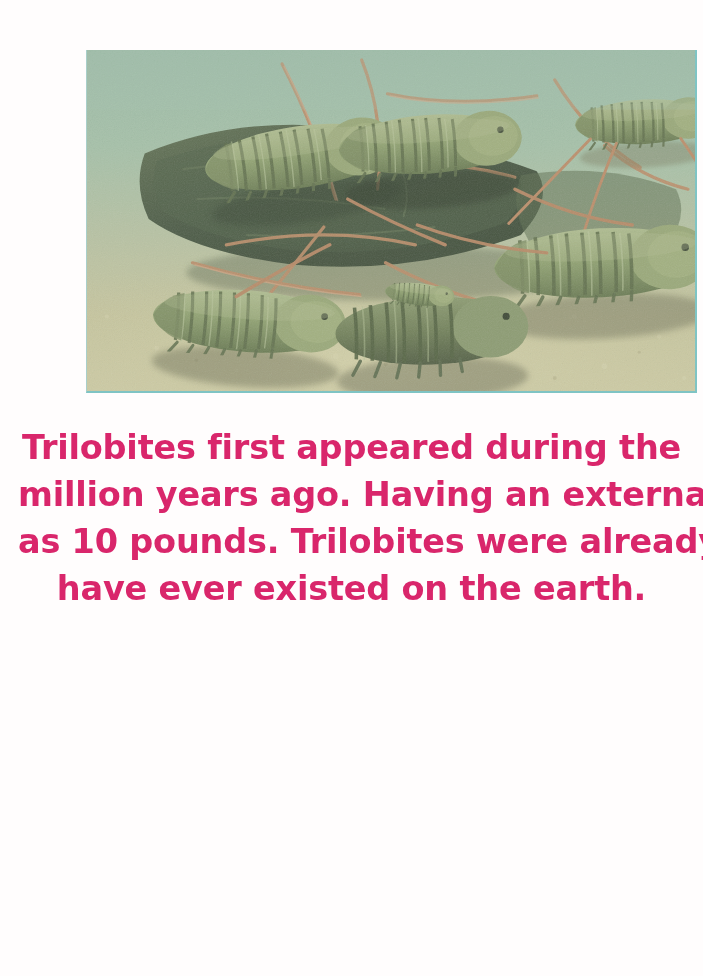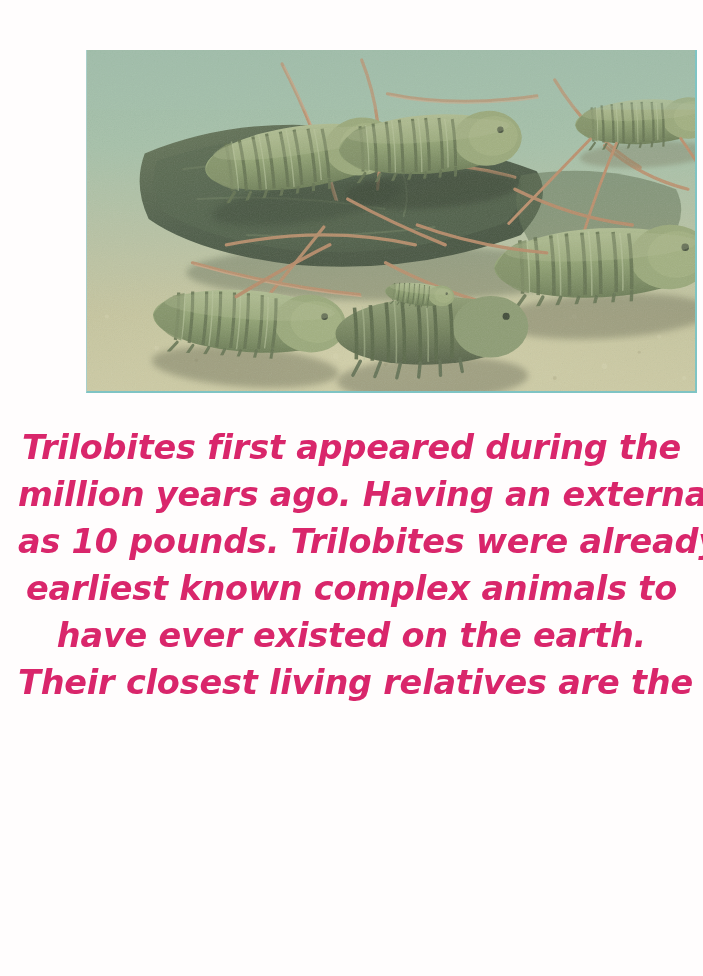--- a/index.html
+++ b/index.html
@@ -42,21 +42,20 @@
     left: 18px;
     top: 424px;
     width: 667px;
     text-align: center;
     font-family: "DejaVu Sans", sans-serif;
     font-weight: bold;
     font-size: 33.5px;
     line-height: 47px;
     letter-spacing: -0.2px;
     color: #d9266b;
-    font-style: italic;
     -webkit-font-smoothing: antialiased;
   }
   #caption-block .cap-line {
     display: block;
     white-space: nowrap;
   }
 </style>
 </head>
 <body>
 
@@ -272,16 +271,14 @@
     <rect width="611" height="343" filter="url(#grain)" fill="none" opacity="0.5"></rect>
     <rect width="611" height="343" fill="#9fc4b0" opacity="0.13"></rect>
     <rect width="611" height="60" fill="#a8c6b2" opacity="0.22"></rect>
   </svg>
 </figure>
 
 <div id="caption-block">
   <span class="cap-line">Trilobites first appeared during the</span>
   <span class="cap-line">million years ago. Having an external</span>
   <span class="cap-line">as 10 pounds. Trilobites were already</span>
-  <span class="cap-line">earliest known complex animals to</span>
   <span class="cap-line">have ever existed on the earth.</span>
-  <span class="cap-line">Their closest living relatives are the</span>
 </div>
 
 </body></html>

